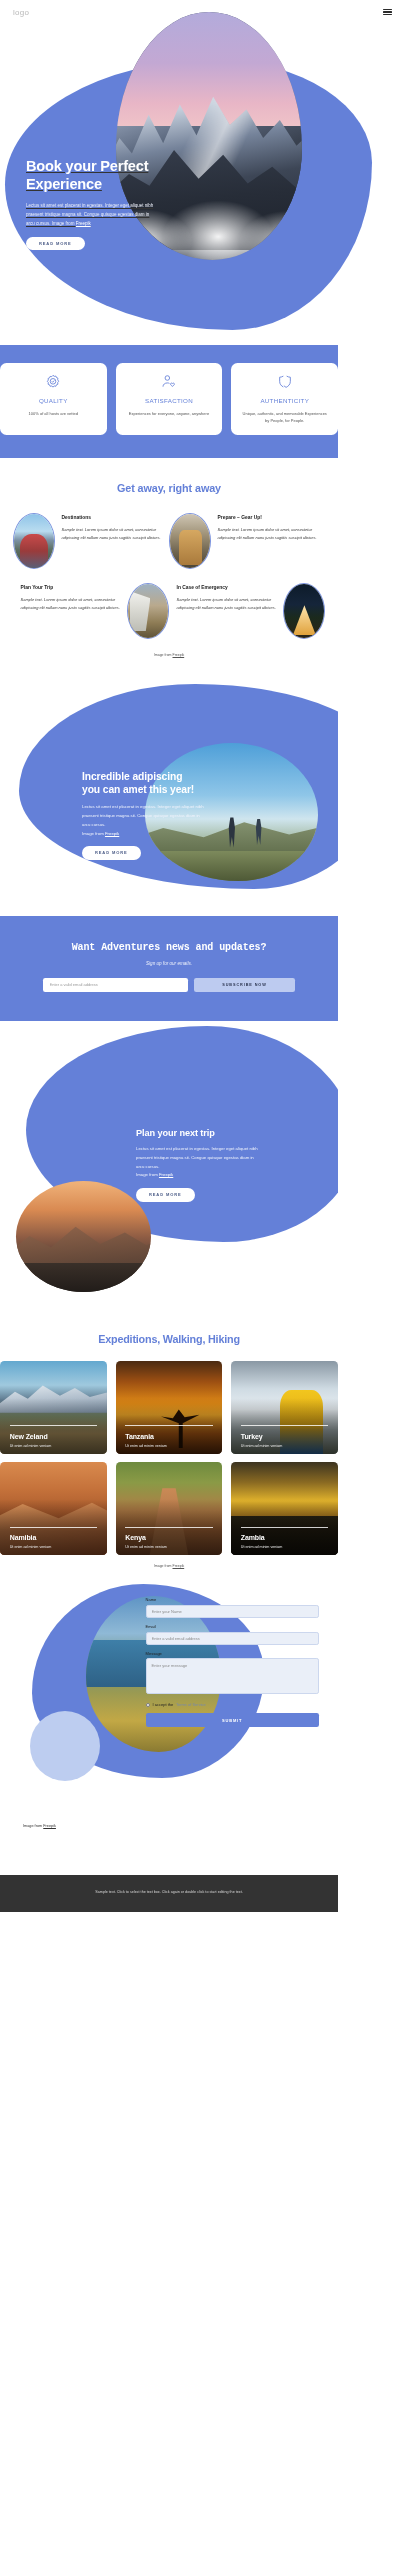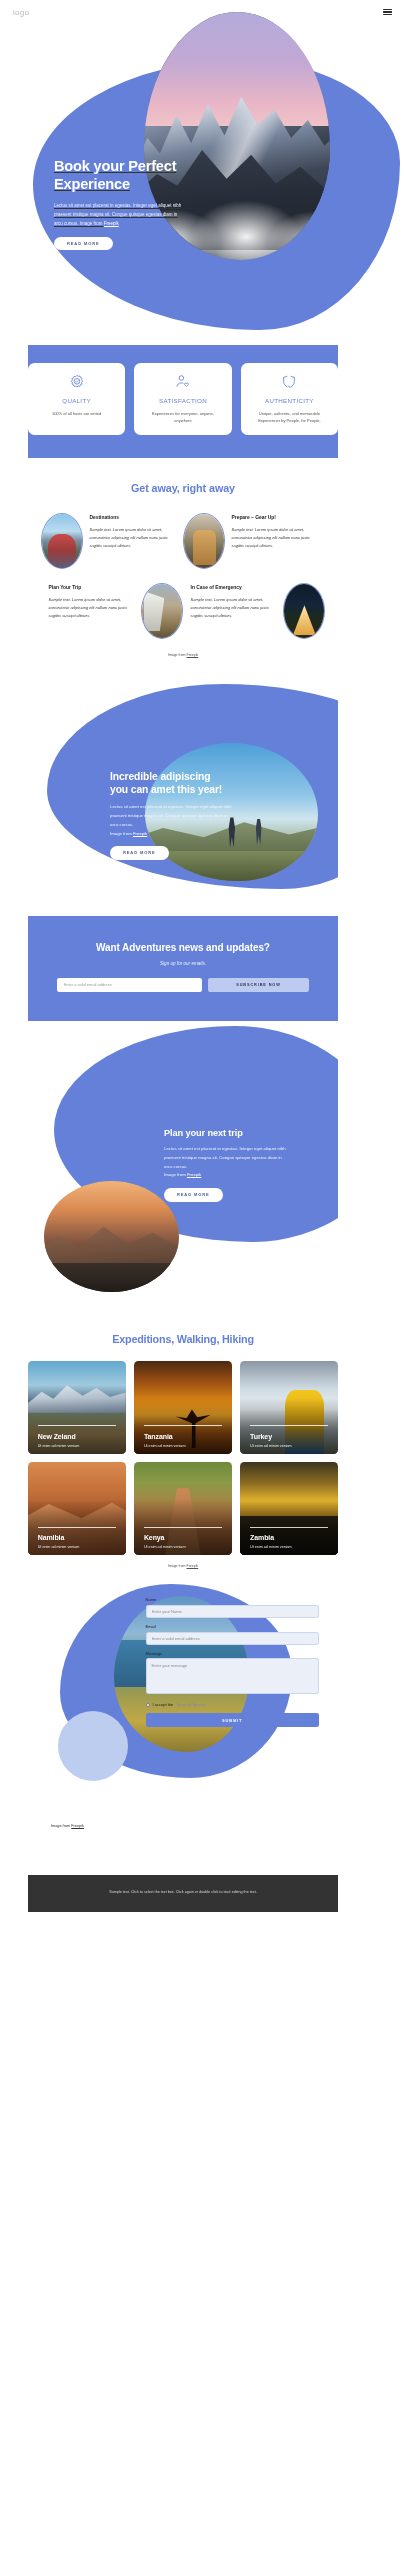--- a/index.html
+++ b/index.html
@@ -4,21 +4,21 @@
 <style>
   * { margin:0; padding:0; box-sizing:border-box; }
   html,body { width:405px; }
   body {
     font-family:"Liberation Sans", sans-serif;
     background:#ffffff;
     color:#333;
     width:405px;
     overflow-x:hidden;
   }
-  .page { position:relative; width:338px;padding-left:28px; }
+  .page { position:relative; width:338px; }
 
   
   .header {
     position:absolute; top:0; left:0; width:405px; height:24px;
     display:flex; align-items:center; justify-content:space-between;
     padding:0 13px; z-index:60;
   }
   .logo { font-size:8px; color:#b9b9b9; letter-spacing:0.3px; font-weight:400; }
   .burger { width:8.6px; display:flex; flex-direction:column; gap:1.6px; cursor:pointer; }
   .burger span { display:block; height:1.1px; background:#2b2b2b; border-radius:0.5px; }
@@ -142,21 +142,21 @@
   .inc-photo .hiker{position:absolute;left:46%;bottom:24%;width:9%;height:22%;
     background:#2b3440;clip-path:polygon(40% 0,60% 0,70% 34%,62% 100%,50% 64%,38% 100%,30% 34%);}
   .inc-photo .hiker2{position:absolute;left:62%;bottom:26%;width:8%;height:19%;
     background:#33404e;clip-path:polygon(40% 0,60% 0,70% 34%,62% 100%,50% 64%,38% 100%,30% 34%);}
   .inc-content { position:absolute; left:82px; top:108px; width:173px; z-index:5; }
   .inc-title { font-size:10.3px; line-height:1.3; font-weight:700; color:#fff; margin-bottom:6.5px; letter-spacing:-0.1px; }
   .inc-text { font-size:4.3px; line-height:2.05; color:#f0f3fc; width:125px; margin-bottom:7.6px; }
 
   
   .newsletter { background:#6480d8; padding:26px 0 29px; text-align:center; }
-  .newsletter h2 { color:#fff; font-size:10px; font-weight:700; margin-bottom:8px; letter-spacing:-0.1px; }
+  .newsletter h2 { color:#fff; font-size:10px; font-weight:700; margin-bottom:8px; letter-spacing:-0.1px;font-family:Liberation Mono, monospace; }
   .newsletter .sub { color:#eef1fb; font-size:4.6px; font-style:italic; margin-bottom:12px; }
   .nl-form { display:flex; justify-content:center; gap:6px; }
   .nl-input {
     width:145px; height:14px; border:none; border-radius:2.2px; background:#fff;
     padding:0 6.5px; font-size:4px; color:#333; font-family:"Liberation Sans", sans-serif;
   }
   .nl-input::placeholder { color:#9a9a9a; }
   .nl-btn {
     width:101px; height:14px; border:none; border-radius:2.2px; background:#bdcbf0;
     font-size:3.8px; font-weight:700; letter-spacing:0.9px; color:#2c3550; cursor:pointer;

